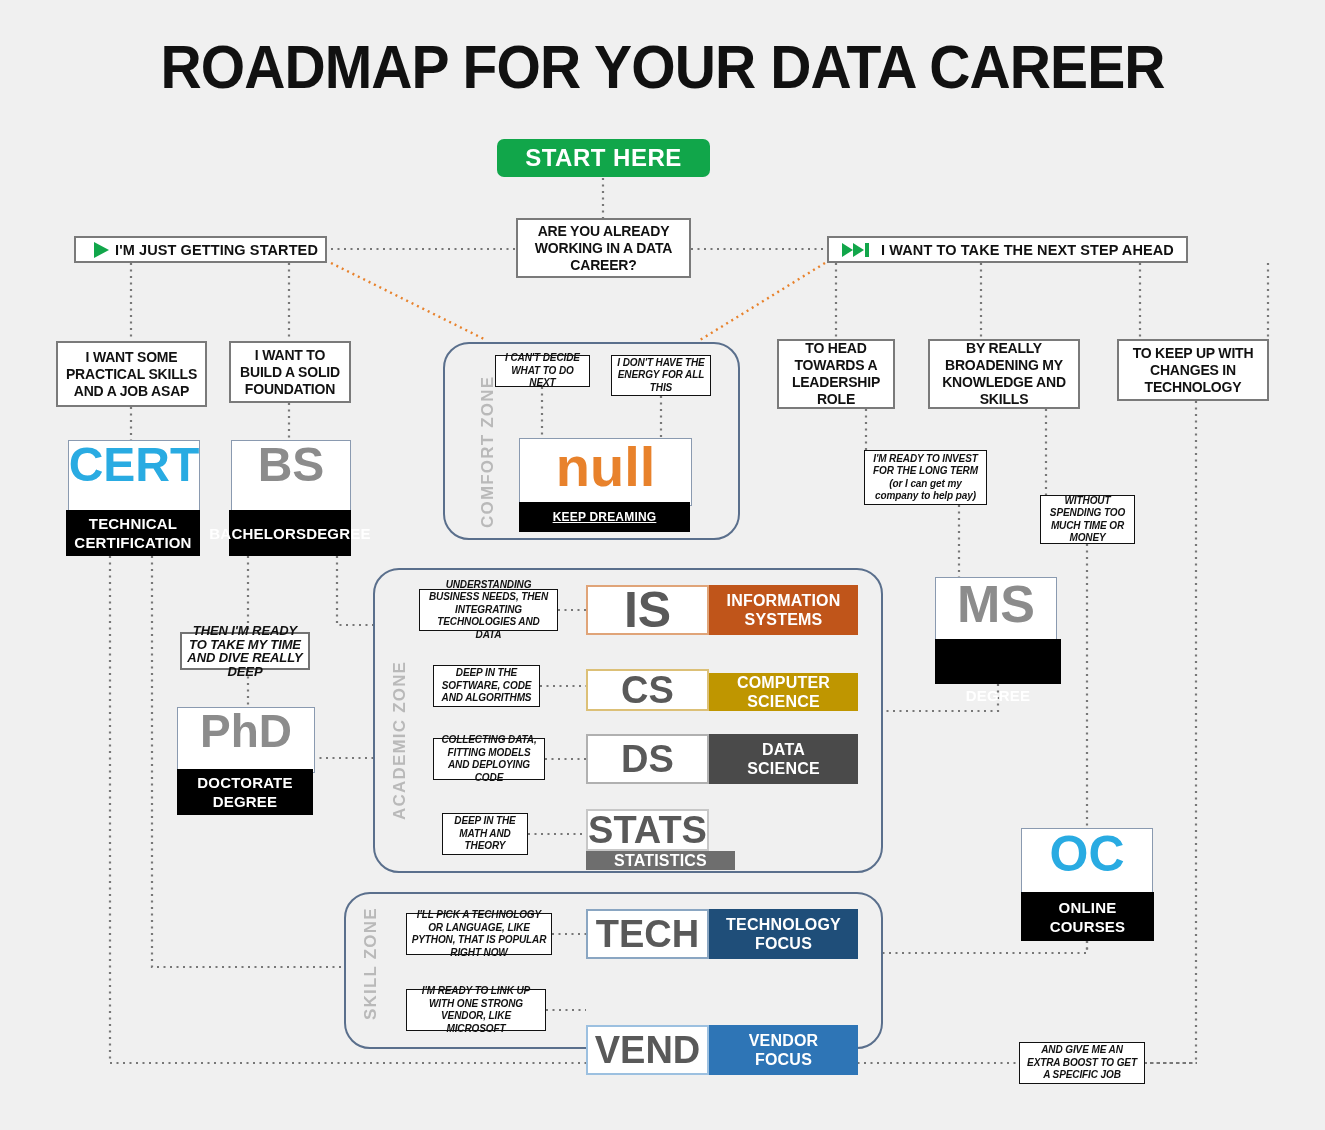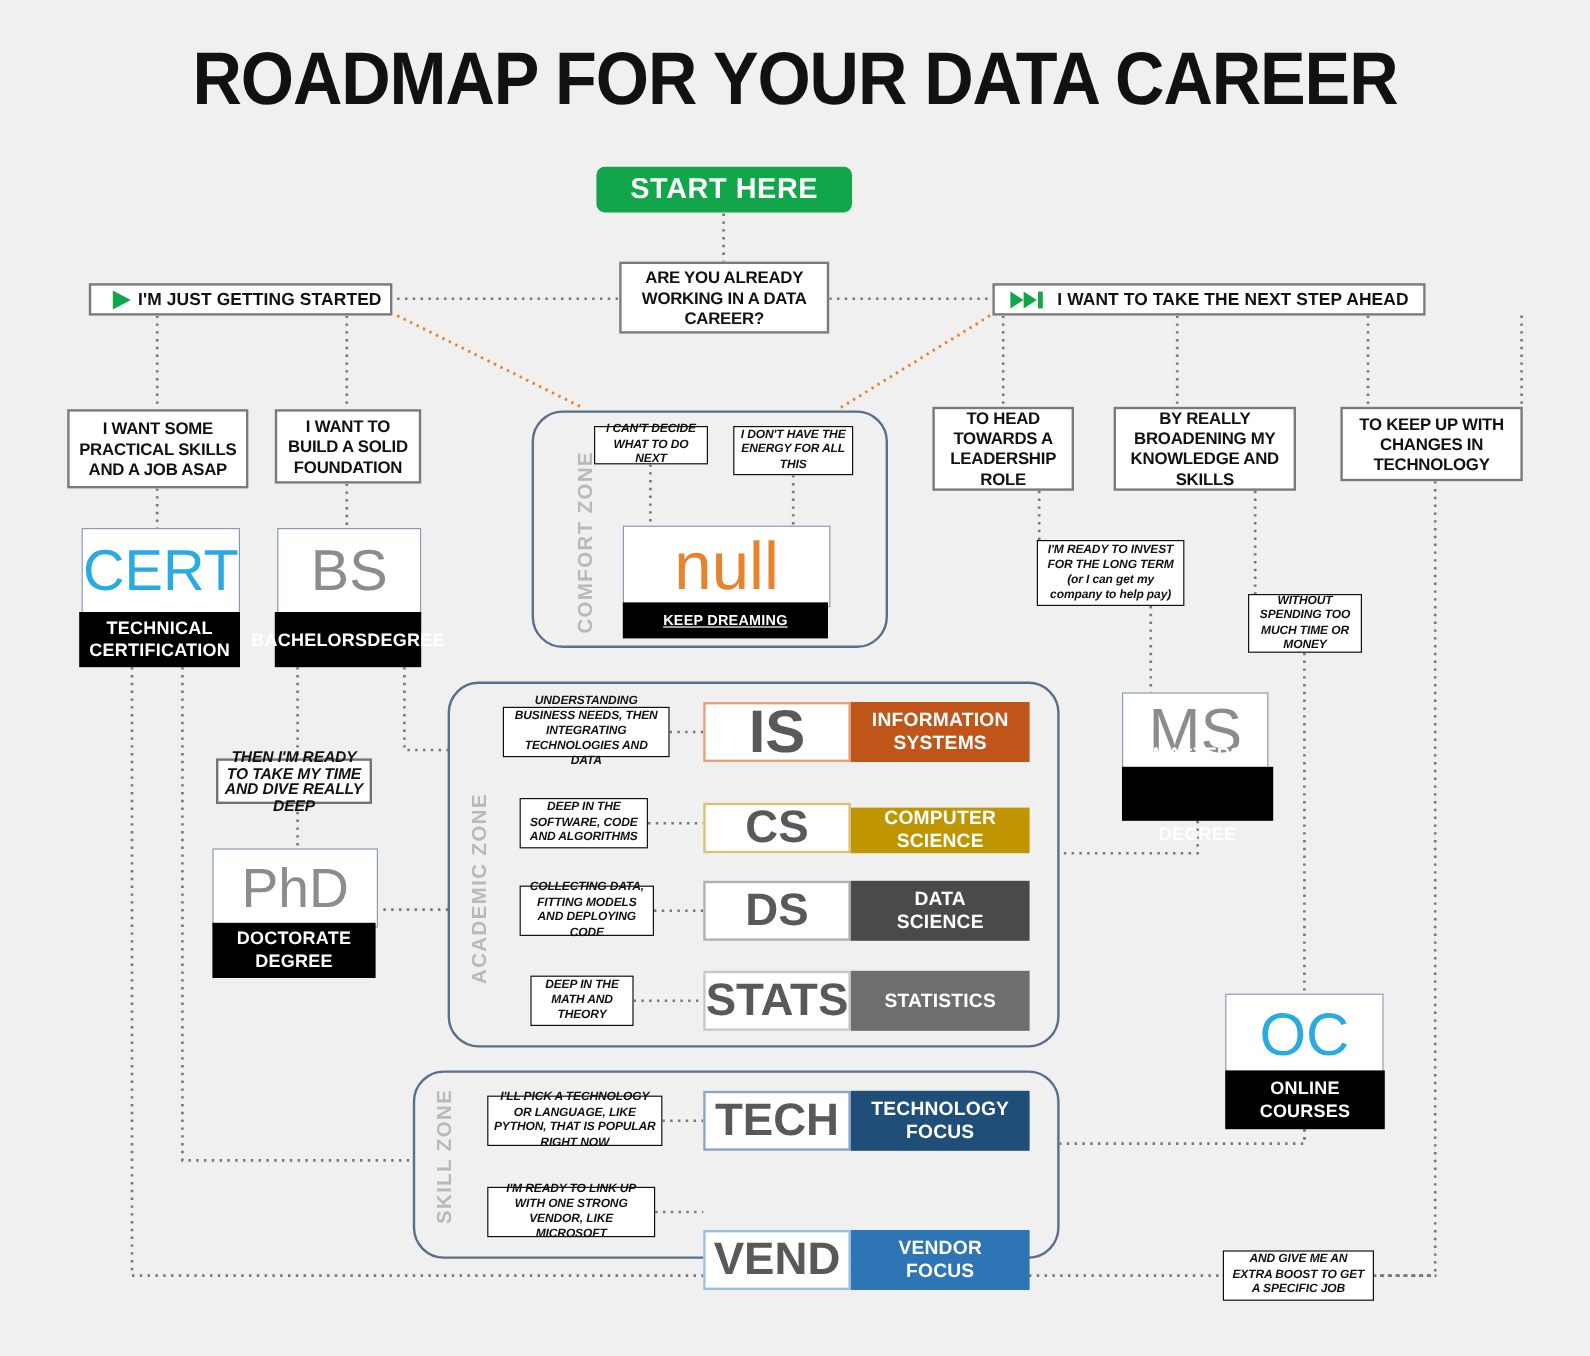--- a/index.html
+++ b/index.html
@@ -57,22 +57,22 @@
     display:flex;align-items:center;justify-content:center;
     padding:2px 4px;letter-spacing:-0.1px;
   }
   .note.gray{border:2px solid #737373;font-size:13px;line-height:13.5px;}
   .note .lc{font-style:italic;font-weight:bold;text-transform:none;}
 
   
   .card{}
   .card .top{
     position:absolute;background:#fff;border:1.5px solid #8a9ab0;
-    display:flex;align-items:center;justify-content:center;
-    font-weight:normal;line-height:1;
+    display:flex;justify-content:center;
+    font-weight:bold;line-height:1;
   }
   .card .bar{
     position:absolute;background:#000;color:#fff;
     display:flex;align-items:center;justify-content:center;
     text-align:center;font-weight:bold;
     font-size:15px;line-height:19px;letter-spacing:0.2px;
   }
 
   
   .zone{
@@ -271,21 +271,21 @@
   </div>
 
   <div class="prow" style="left:586px;top:734px;width:272px;height:50px;">
     <div class="code" style="width:123px;font-size:38px;border:2px solid #b0b0b0;">DS</div>
     <div class="name" style="width:149px;background:#4a4a4a;flex-direction:column;">
       <span>DATA</span>
       <span>SCIENCE</span>
     </div>
   </div>
 
-  <div class="prow" style="left:586px;top:809px;width:272px;height:50px;">
+  <div class="prow" style="left:586px;top:809px;width:272px;height:50px;flex-direction:column;">
     <div class="code" style="width:123px;font-size:38px;border:2px solid #c7c7c7;">STATS</div>
     <div class="name" style="width:149px;background:#6e6e6e;">STATISTICS</div>
   </div>
 
   <div class="abs zone" style="left:344px;top:892px;width:539px;height:157px;"></div>
   <div class="zone-label" style="left:361px;top:1020px;">SKILL ZONE</div>
 
   <div class="abs note" style="left:406px;top:913px;width:146px;height:42px;">I'LL PICK A TECHNOLOGY OR LANGUAGE, LIKE PYTHON, THAT IS POPULAR RIGHT NOW</div>
   <div class="abs note" style="left:406px;top:989px;width:140px;height:42px;">I'M READY TO LINK UP WITH ONE STRONG VENDOR, LIKE MICROSOFT</div>
 

